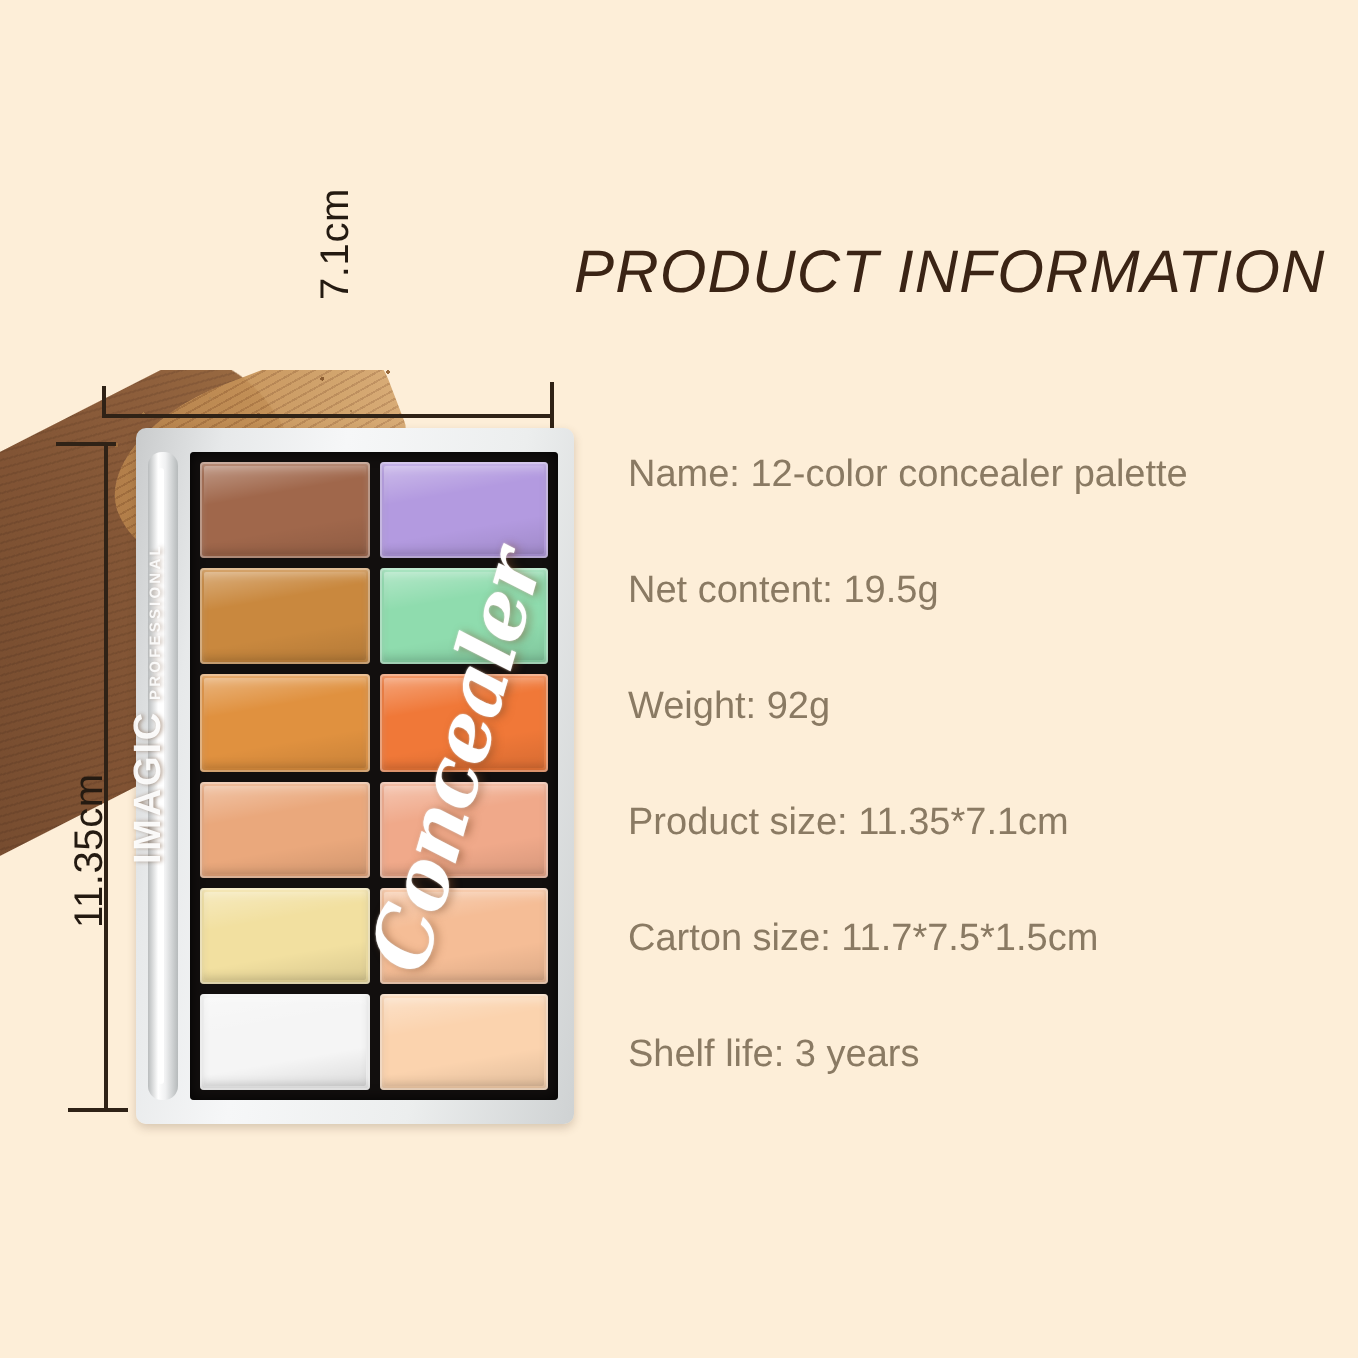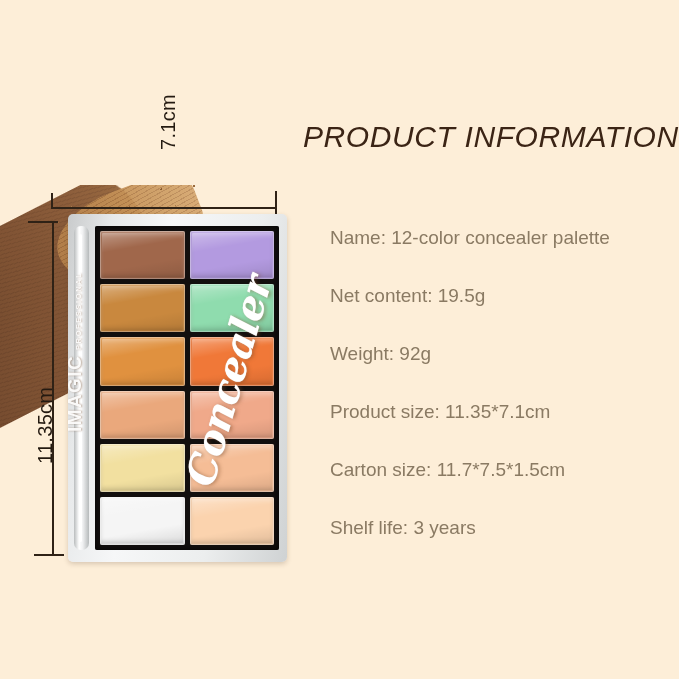--- a/index.html
+++ b/index.html
@@ -256,21 +256,21 @@
     letter-spacing: -1px;
     text-shadow: 0 2px 4px rgba(120,70,35,.5), 0 0 1px rgba(255,255,255,.9);
     pointer-events: none;
     z-index: 7;
     white-space: nowrap;
   }
 
   
   .info {
     position: absolute;
-    left: 303px; top: 120px;
+    left: 287px; top: 120px;
     width: 360px;
   }
   .info-title {
     font-size: 30px;
     font-style: oblique;
     font-weight: 400;
     color: #3b2415;
     letter-spacing: .6px;
     white-space: nowrap;
   }

